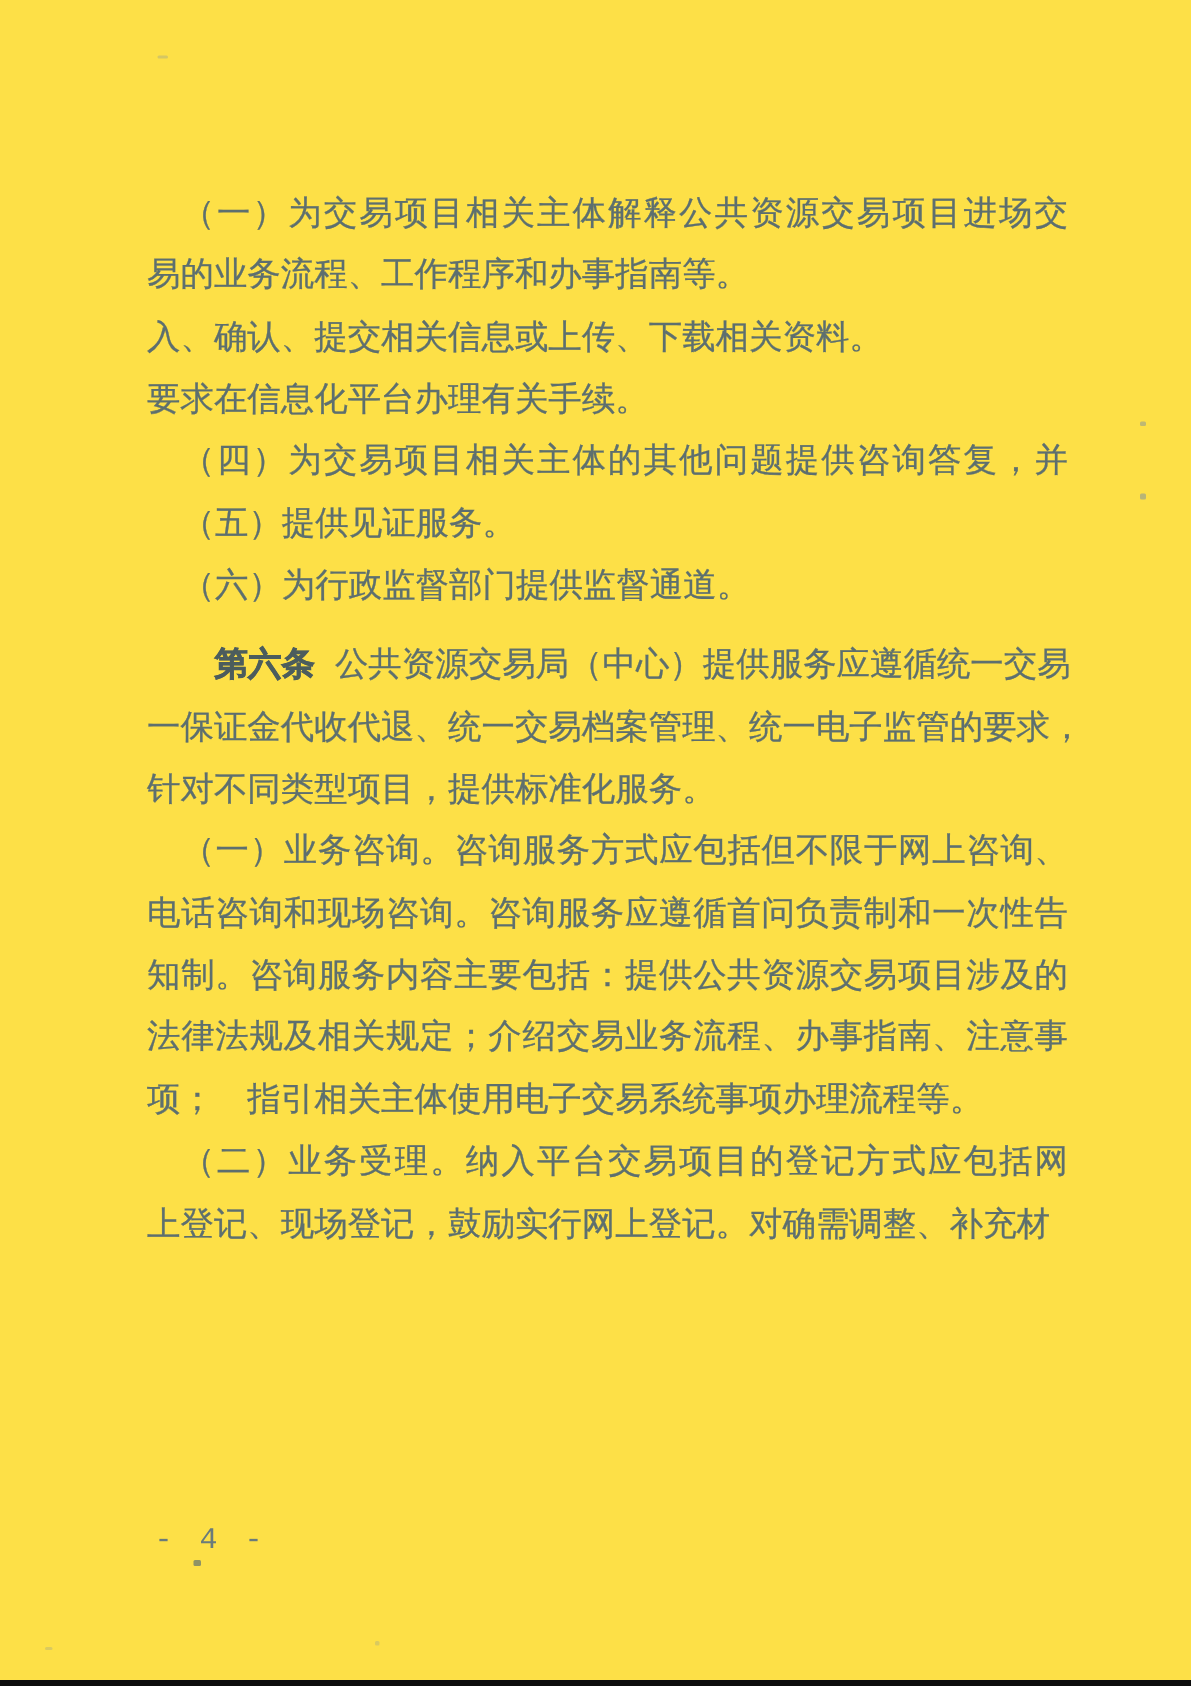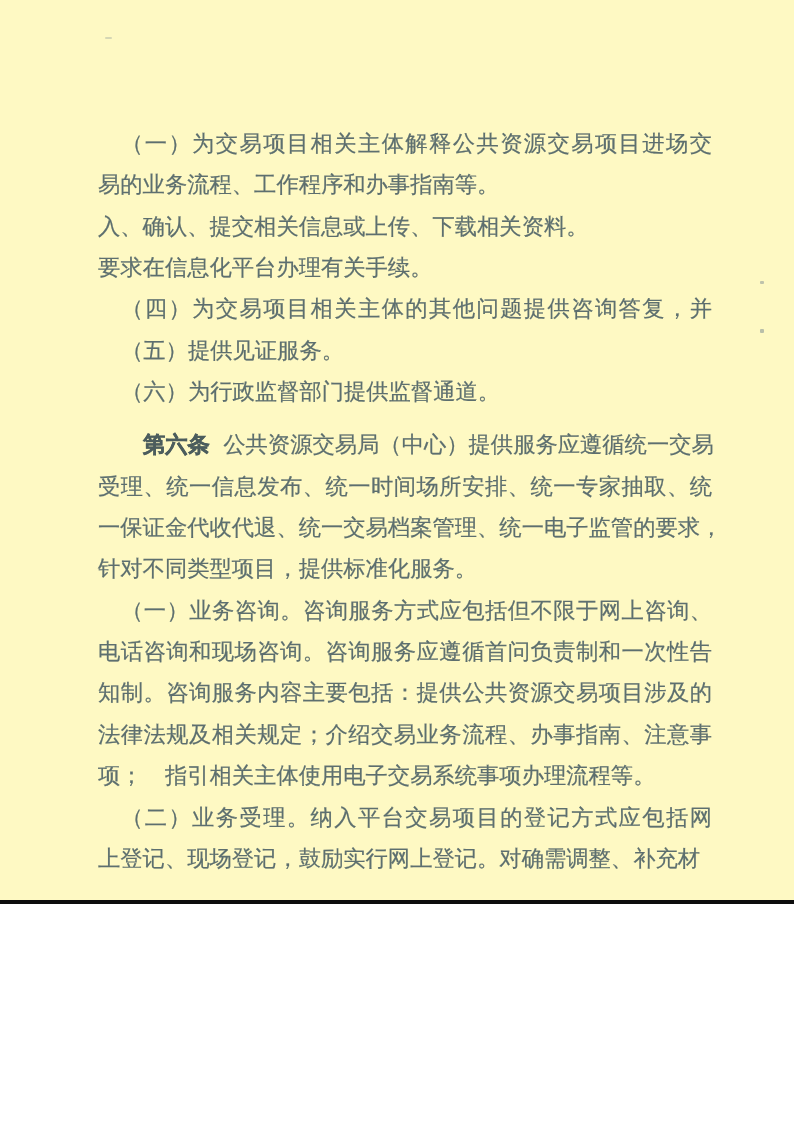--- a/index.html
+++ b/index.html
@@ -3,24 +3,24 @@
 <meta charset="utf-8">
 <style>
   html, body {
     margin: 0;
     padding: 0;
     background: #ffffff;
   }
   .page {
     position: relative;
     width: 794px;
-    height: 904px;
-    background: #fef9c3;
+    height: 1124px;
+    background: #fde047;
     overflow: hidden;
-    font-family: Liberation Serif, serif;
+    font-family: Liberation Mono, monospace;
   }
   .content {
     position: absolute;
     left: 98px;
     top: 123px;
     width: 614px;
     color: #5d6f6f;
     font-size: 22.3px;
     line-height: 41.35px;
     -webkit-text-stroke: 0.2px #5d6f6f;
@@ -80,21 +80,20 @@
     <div class="line fill indent-1">（一）为交易项目相关主体解释公共资源交易项目进场交</div>
     <div class="line">易的业务流程、工作程序和办事指南等。</div>
     <div class="line">入、确认、提交相关信息或上传、下载相关资料。</div>
     <div class="line">要求在信息化平台办理有关手续。</div>
     <div class="line fill indent-1">（四）为交易项目相关主体的其他问题提供咨询答复，并</div>
     <div class="line indent-1">（五）提供见证服务。</div>
     <div class="line indent-1">（六）为行政监督部门提供监督通道。</div>
     <div class="line fill indent-2">
       <span class="bold">第六条</span><span>公共资源交易局（中心）提供服务应遵循统一交易</span>
     </div>
-    <div class="line fill">受理、统一信息发布、统一时间场所安排、统一专家抽取、统</div>
     <div class="line fill">一保证金代收代退、统一交易档案管理、统一电子监管的要求，</div>
     <div class="line">针对不同类型项目，提供标准化服务。</div>
     <div class="line fill indent-1">（一）业务咨询。咨询服务方式应包括但不限于网上咨询、</div>
     <div class="line fill">电话咨询和现场咨询。咨询服务应遵循首问负责制和一次性告</div>
     <div class="line fill">知制。咨询服务内容主要包括：提供公共资源交易项目涉及的</div>
     <div class="line fill">法律法规及相关规定；介绍交易业务流程、办事指南、注意事</div>
     <div class="line">项；　指引相关主体使用电子交易系统事项办理流程等。</div>
     <div class="line fill indent-1">（二）业务受理。纳入平台交易项目的登记方式应包括网</div>
     <div class="line">上登记、现场登记，鼓励实行网上登记。对确需调整、补充材</div>
   </div>

